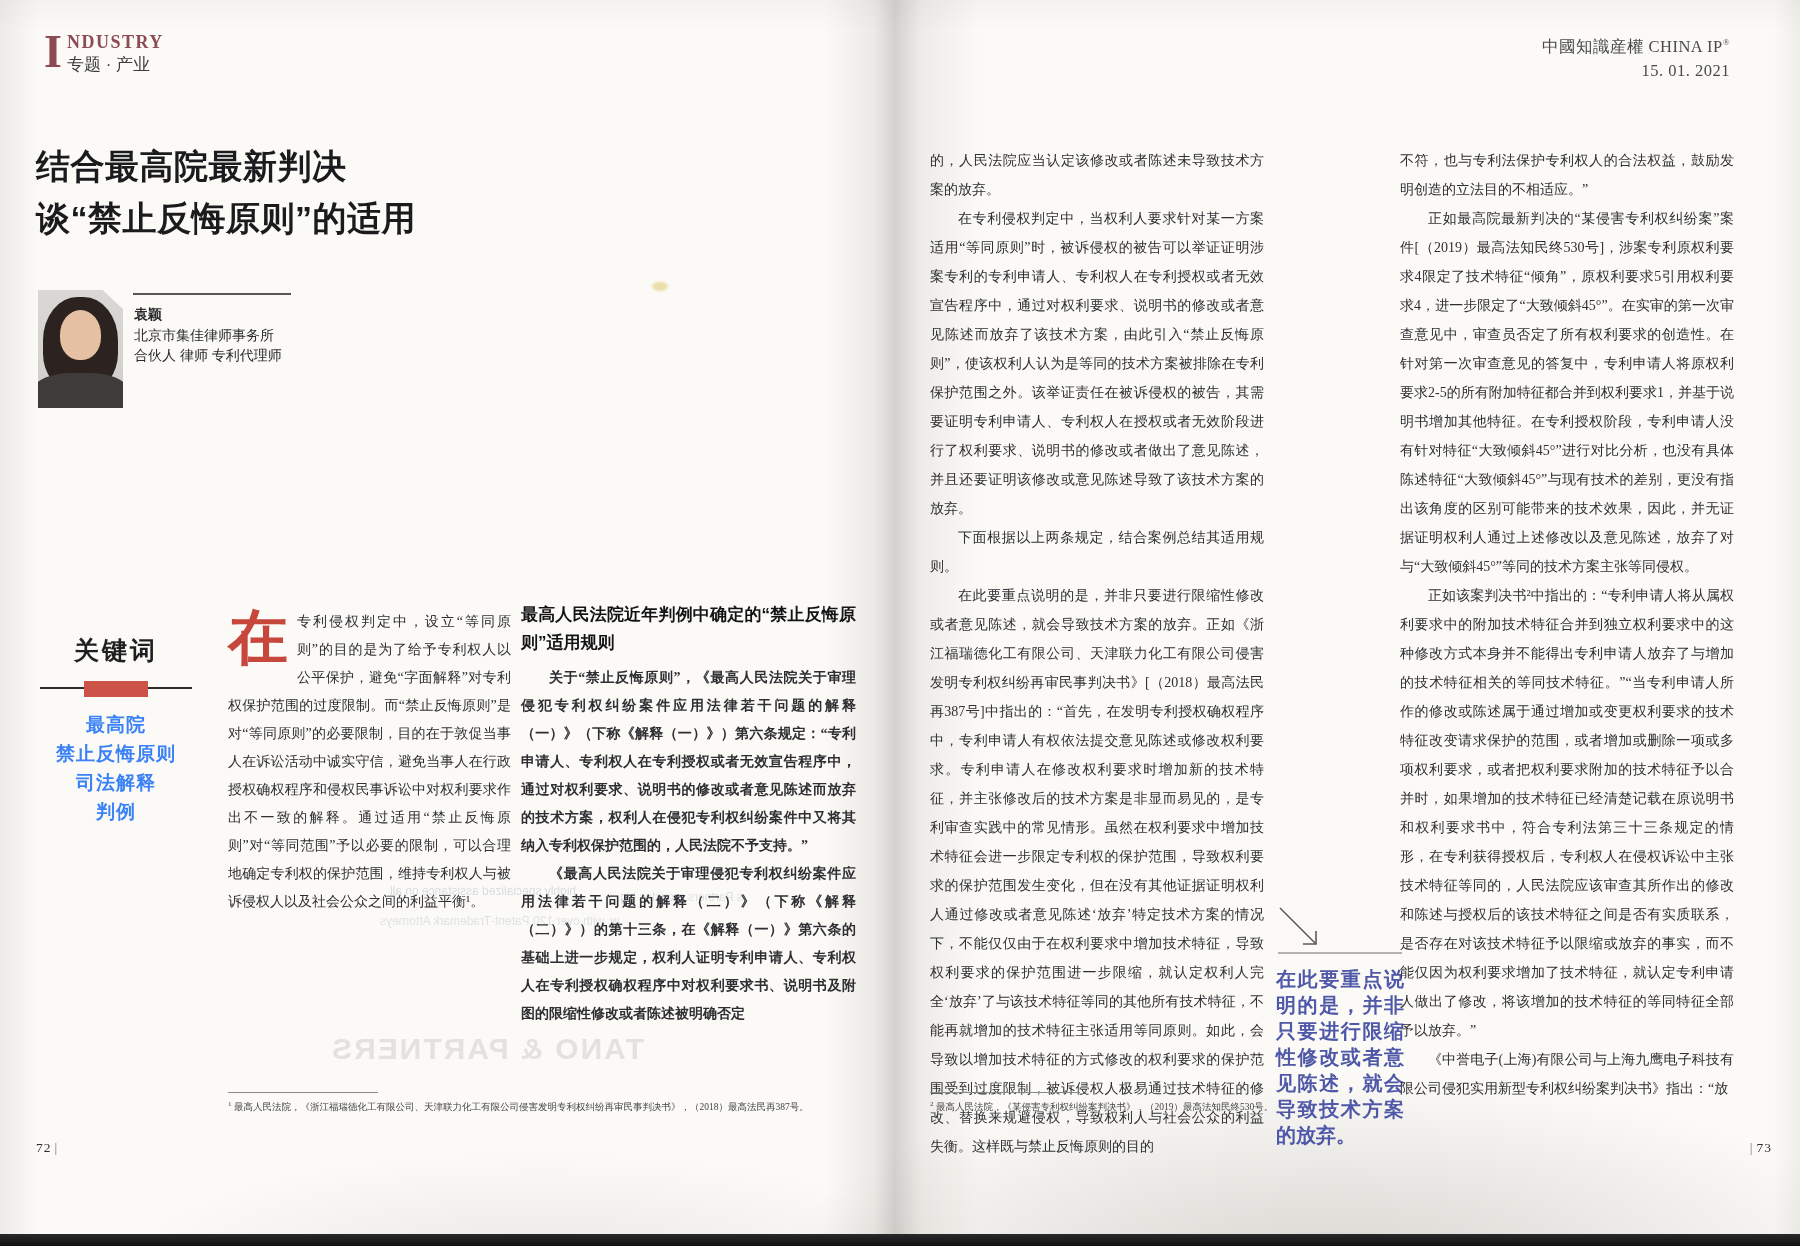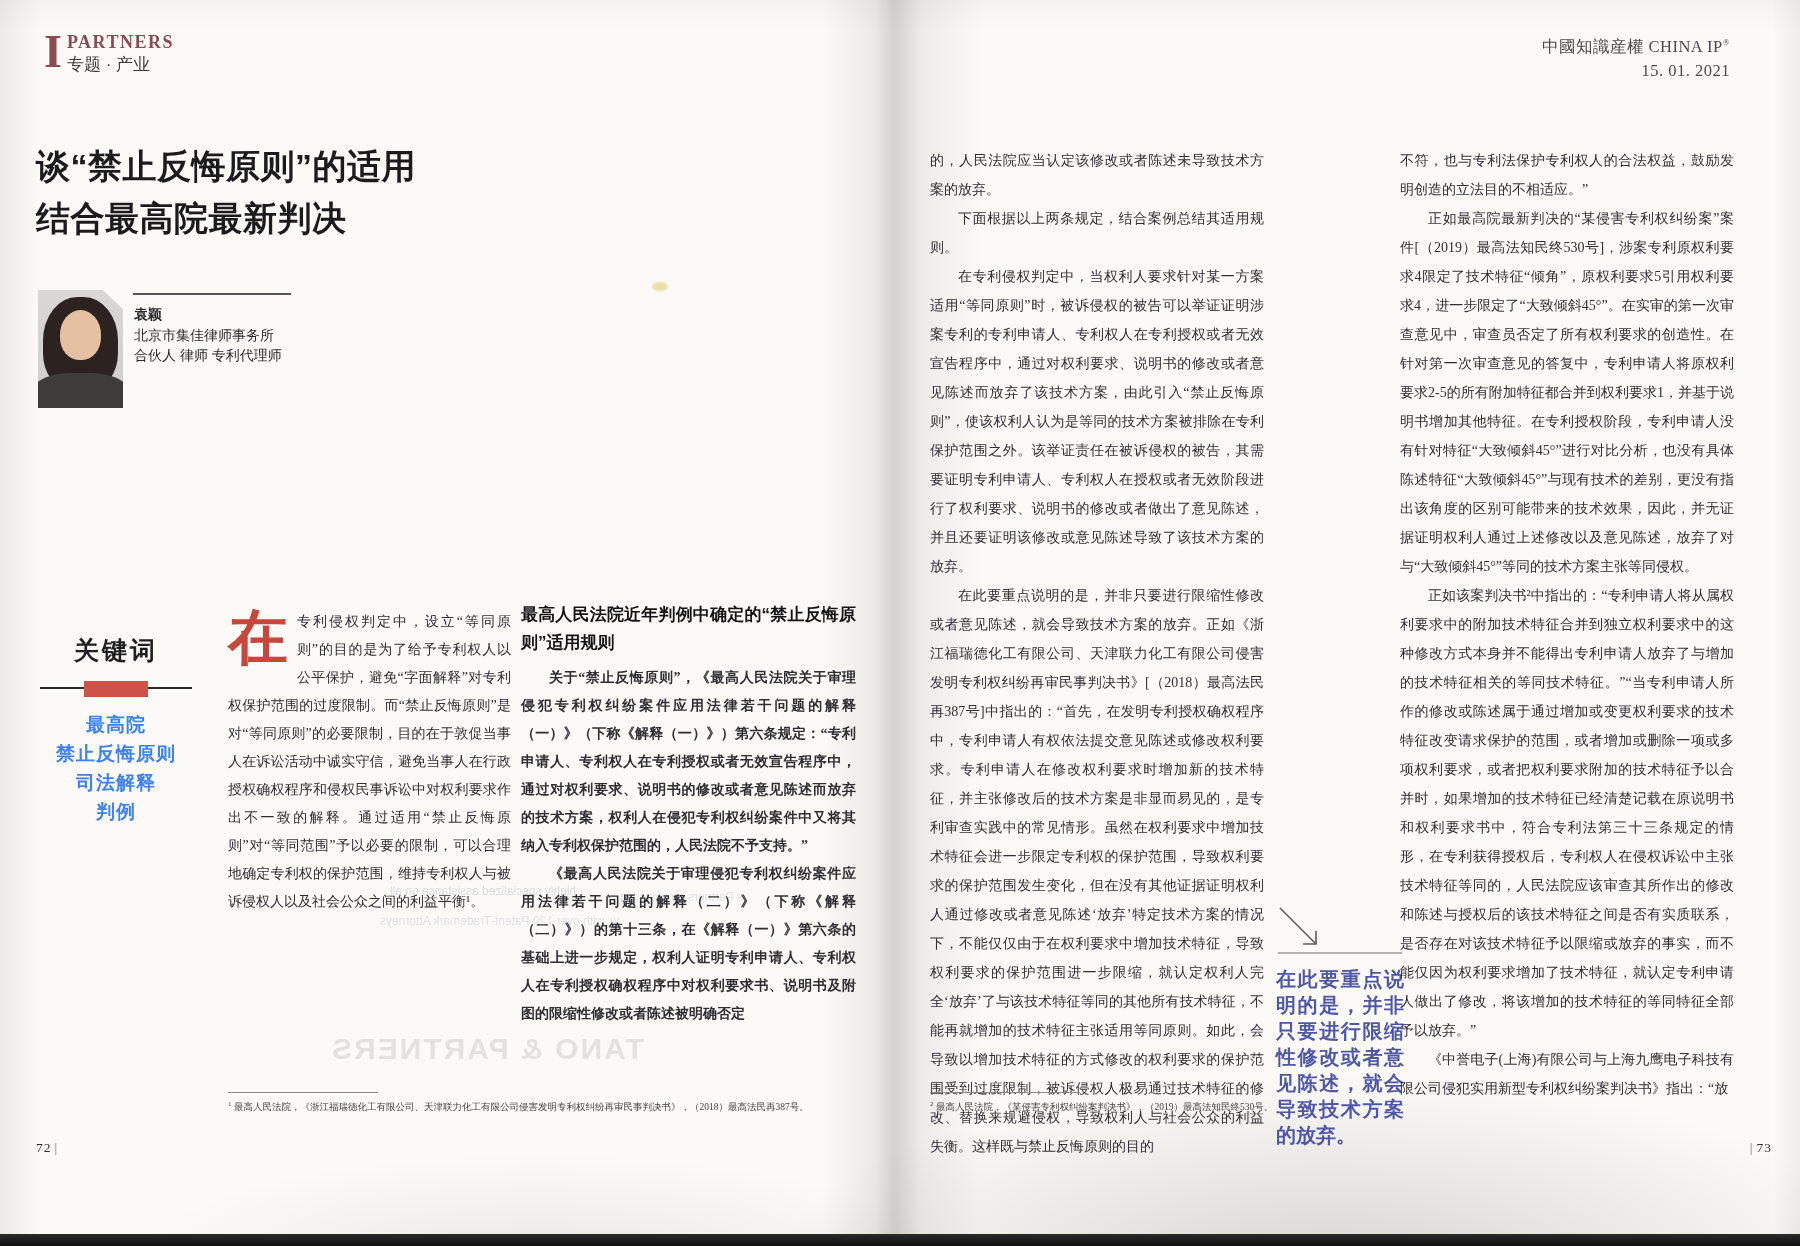--- a/index.html
+++ b/index.html
@@ -69,27 +69,27 @@
   .speck{width:16px;height:9px;border-radius:50%;background:#d6bd4f;opacity:.45;filter:blur(1px);}
 </style>
 </head>
 <body>
 
 <div class="stage">
   <div class="paper"></div>
 
   <div class="abs" style="left:44px;top:32px;width:300px;">
     <span class="ind-initial" style="float:left;margin-right:5px;">I</span>
-    <div class="ind-rest">PARTNERS</div>
+    <div class="ind-rest">NDUSTRY</div>
     <div class="ind-sub">专题 · 产业</div>
   </div>
 
   <div class="abs title" style="left:36px;top:140px;width:640px;">
+    <div>结合最高院最新判决</div>
     <div>谈“禁止反悔原则”的适用</div>
-    <div>结合最高院最新判决</div>
   </div>
 
   <div class="abs speck" style="left:652px;top:282px;"></div>
 
   <div class="abs photo" style="left:38px;top:290px;width:85px;height:118px;">
     <div class="hair"></div>
     <div class="face"></div>
     <div class="body"></div>
   </div>
   <div class="abs author-rule" style="left:133px;top:293px;width:158px;"></div>
@@ -140,22 +140,22 @@
     <span>72</span><span class="bar">|</span>
   </div>
 
   <div class="abs hdr-right" style="right:70px;top:30px;width:400px;">
     <div><span>中國知識産權 CHINA IP</span><sup>®</sup></div>
     <div>15. 01. 2021</div>
   </div>
 
   <div class="abs bodycol colA" style="left:930px;top:146px;width:334px;">
     <p class="noindent">的，人民法院应当认定该修改或者陈述未导致技术方案的放弃。</p>
+    <p>在专利侵权判定中，当权利人要求针对某一方案适用“等同原则”时，被诉侵权的被告可以举证证明涉案专利的专利申请人、专利权人在专利授权或者无效宣告程序中，通过对权利要求、说明书的修改或者意见陈述而放弃了该技术方案，由此引入“禁止反悔原则”，使该权利人认为是等同的技术方案被排除在专利保护范围之外。该举证责任在被诉侵权的被告，其需要证明专利申请人、专利权人在授权或者无效阶段进行了权利要求、说明书的修改或者做出了意见陈述，并且还要证明该修改或意见陈述导致了该技术方案的放弃。</p>
     <p>下面根据以上两条规定，结合案例总结其适用规则。</p>
-    <p>在专利侵权判定中，当权利人要求针对某一方案适用“等同原则”时，被诉侵权的被告可以举证证明涉案专利的专利申请人、专利权人在专利授权或者无效宣告程序中，通过对权利要求、说明书的修改或者意见陈述而放弃了该技术方案，由此引入“禁止反悔原则”，使该权利人认为是等同的技术方案被排除在专利保护范围之外。该举证责任在被诉侵权的被告，其需要证明专利申请人、专利权人在授权或者无效阶段进行了权利要求、说明书的修改或者做出了意见陈述，并且还要证明该修改或意见陈述导致了该技术方案的放弃。</p>
     <p>在此要重点说明的是，并非只要进行限缩性修改或者意见陈述，就会导致技术方案的放弃。正如《浙江福瑞德化工有限公司、天津联力化工有限公司侵害发明专利权纠纷再审民事判决书》[（2018）最高法民再387号]中指出的：“首先，在发明专利授权确权程序中，专利申请人有权依法提交意见陈述或修改权利要求。专利申请人在修改权利要求时增加新的技术特征，并主张修改后的技术方案是非显而易见的，是专利审查实践中的常见情形。虽然在权利要求中增加技术特征会进一步限定专利权的保护范围，导致权利要求的保护范围发生变化，但在没有其他证据证明权利人通过修改或者意见陈述‘放弃’特定技术方案的情况下，不能仅仅由于在权利要求中增加技术特征，导致权利要求的保护范围进一步限缩，就认定权利人完全‘放弃’了与该技术特征等同的其他所有技术特征，不能再就增加的技术特征主张适用等同原则。如此，会导致以增加技术特征的方式修改的权利要求的保护范围受到过度限制，被诉侵权人极易通过技术特征的修改、替换来规避侵权，导致权利人与社会公众的利益失衡。这样既与禁止反悔原则的目的</p>
   </div>
 
   <div class="abs" style="left:1276px;top:905px;width:128px;">
     <svg width="128" height="52" viewBox="0 0 128 52">
       <line x1="4" y1="3" x2="40" y2="39" stroke="#5c5c5c" stroke-width="1.6"></line>
       <polyline points="40,26 40,39 27,39" fill="none" stroke="#5c5c5c" stroke-width="1.6"></polyline>
       <line x1="2" y1="48" x2="126" y2="48" stroke="#9a9a9a" stroke-width="1.5"></line>
     </svg>
     <div class="pullquote" style="margin-top:5px;">在此要重点说明的是，并非只要进行限缩性修改或者意见陈述，就会导致技术方案的放弃。</div>

